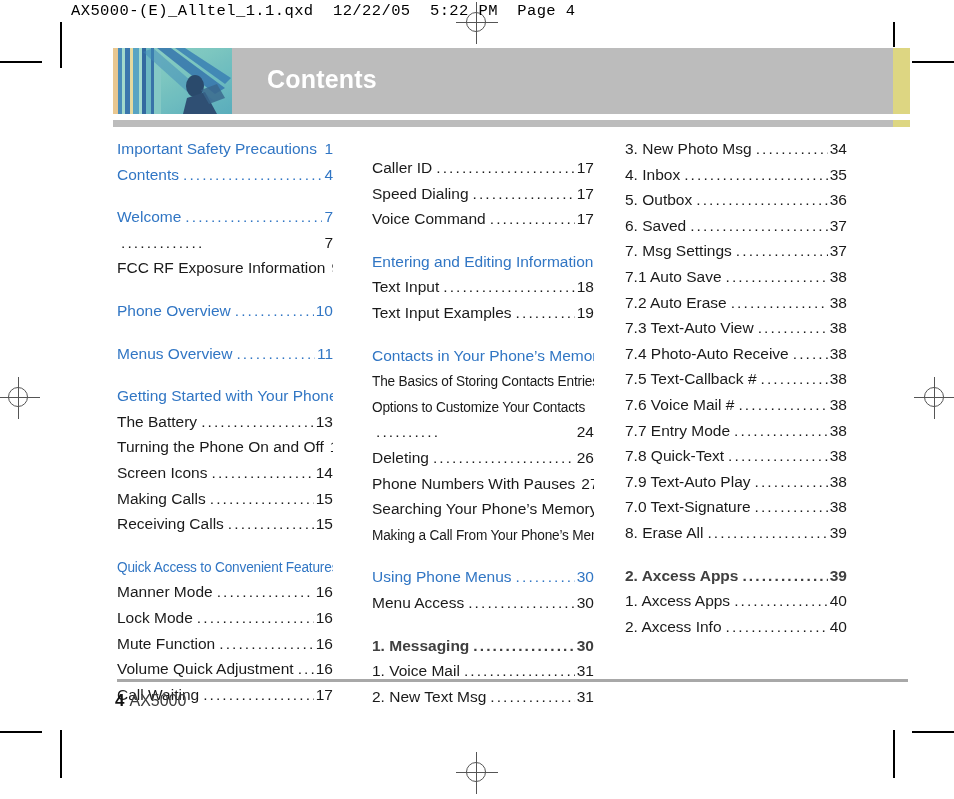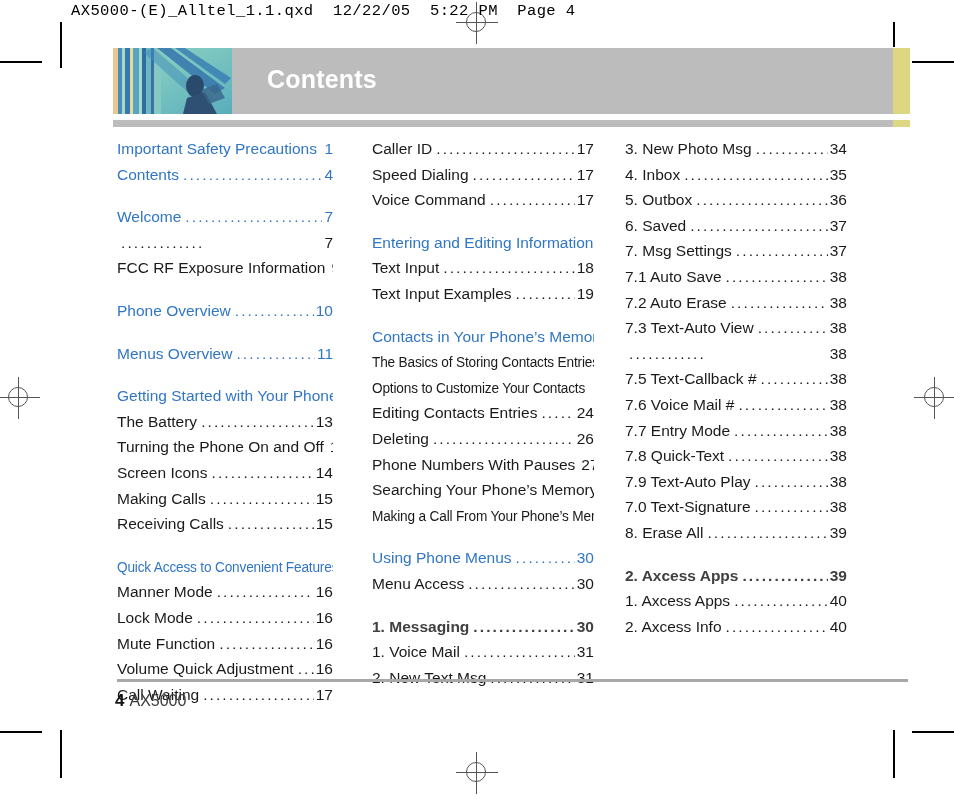--- a/index.html
+++ b/index.html
@@ -125,21 +125,21 @@
     position: absolute;
     top: 136px;
     left: 0;
     width: 954px;
   }
   .col {
     position: absolute;
     top: 0;
   }
   .col-1 { left: 117px; width: 216px; }
-  .col-2 { left: 372px; width: 222px; }
+  .col-2 { left: 372px; width: 222px; margin-top: 19px; }
   .col-3 { left: 625px; width: 222px; }
 
   .entry {
     display: flex;
     align-items: center;
     height: 25.6px;
     font-size: 15.5px;
     line-height: 25.6px;
     color: #1a1a1a;
     white-space: nowrap;
@@ -404,21 +404,20 @@
       </div>
       <div class="entry tight">
         <span class="label">The Basics of Storing Contacts Entries</span>
         <span class="leader">...</span>
       </div>
       <div class="entry tight">
         <span class="label">Options to Customize Your Contacts</span>
         <span class="leader">.....</span>
       </div>
       <div class="entry">
-        <span class="label">Editing Contacts Entries</span>
         <span class="leader">..........</span>
         <span class="pageno">24</span>
       </div>
       <div class="entry">
         <span class="label">Deleting</span>
         <span class="leader">........................</span>
         <span class="pageno">26</span>
       </div>
       <div class="entry">
         <span class="label">Phone Numbers With Pauses</span>
@@ -494,20 +493,21 @@
         <span class="label">7.2 Auto Erase</span>
         <span class="leader">.....................</span>
         <span class="pageno">38</span>
       </div>
       <div class="entry">
         <span class="label">7.3 Text-Auto View</span>
         <span class="leader">...............</span>
         <span class="pageno">38</span>
       </div>
       <div class="entry">
+        <span class="label">7.4 Photo-Auto Receive</span>
         <span class="leader">............</span>
         <span class="pageno">38</span>
       </div>
       <div class="entry">
         <span class="label">7.5 Text-Callback #</span>
         <span class="leader">.................</span>
         <span class="pageno">38</span>
       </div>
       <div class="entry">
         <span class="label">7.6 Voice Mail #</span>

